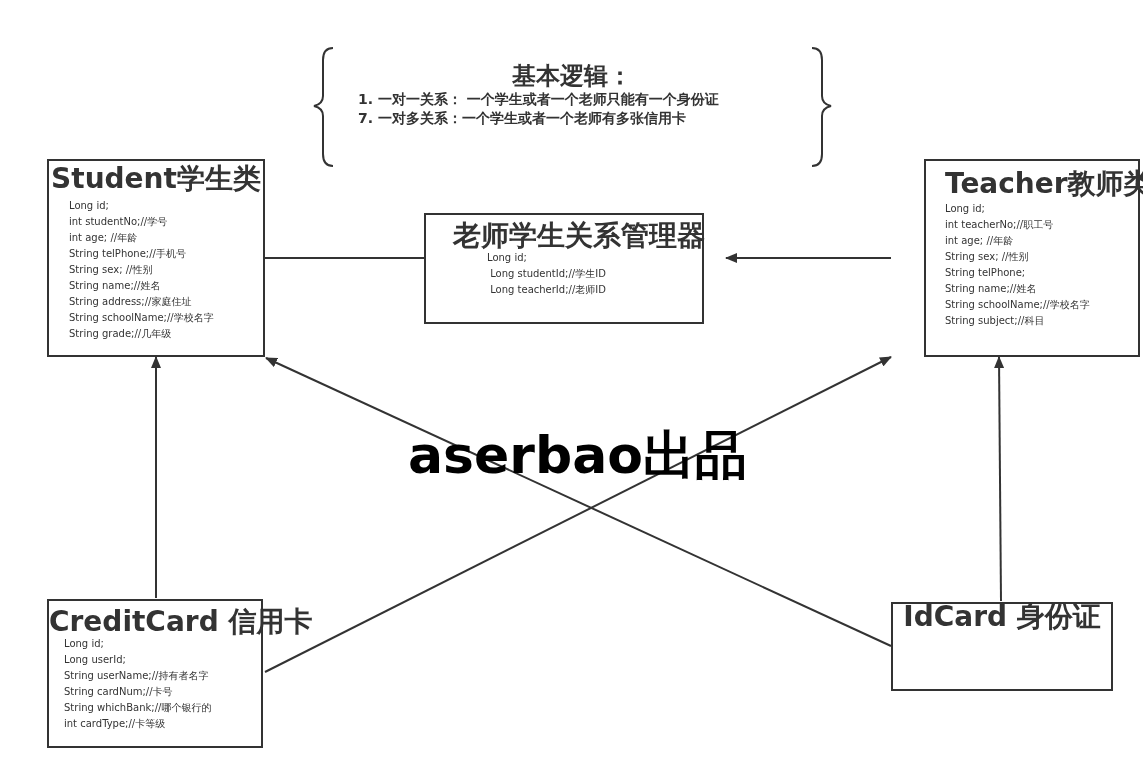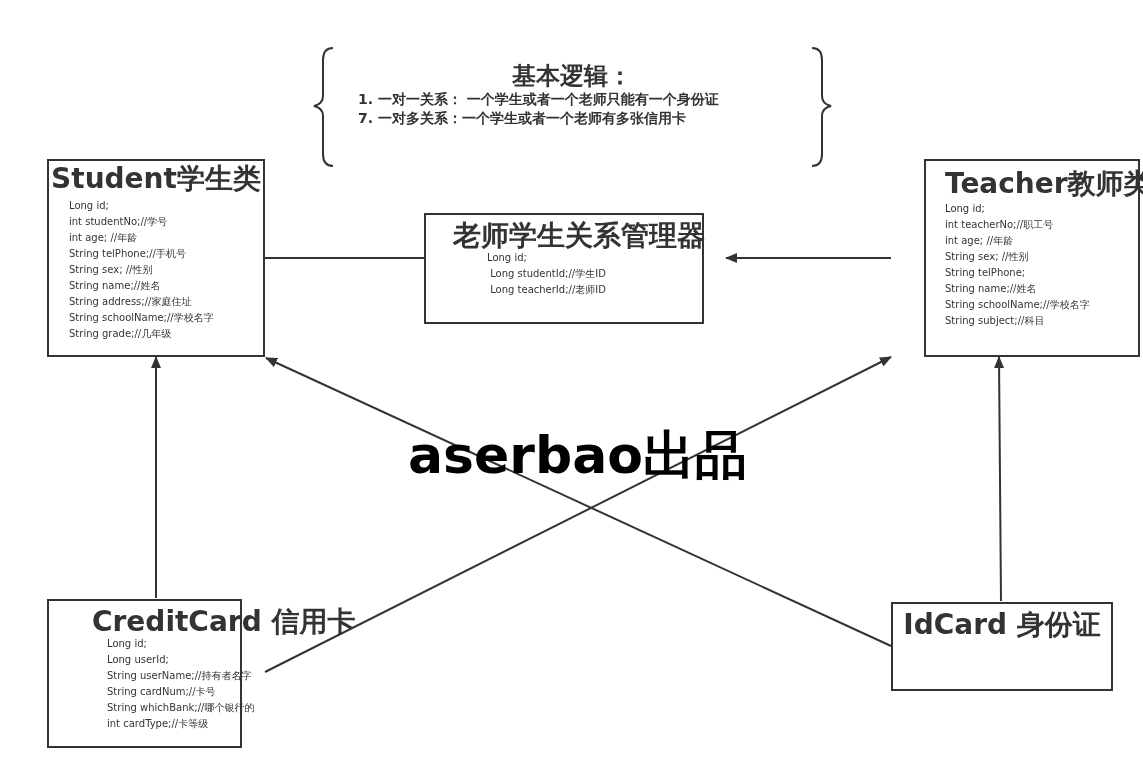--- a/index.html
+++ b/index.html
@@ -71,27 +71,27 @@
   <div class="fields" style="margin:4px 0 0 19px;">Long id;
 int teacherNo;//职工号
 int age; //年龄
 String sex; //性别
 String telPhone;
 String name;//姓名
 String schoolName;//学校名字
 String subject;//科目</div>
 </div>
 
-<div class="box" style="left:47px; top:599px; width:195px; height:149px;padding-left:43px;">
+<div class="box" style="left:47px; top:599px; width:216px; height:149px;">
   <div class="title" style="text-align:center; margin-top:8px;">CreditCard 信用卡</div>
   <div class="fields" style="margin:1px 0 0 15px;">Long id;
 Long userId;
 String userName;//持有者名字
 String cardNum;//卡号
 String whichBank;//哪个银行的
 int cardType;//卡等级</div>
 </div>
 
 <div class="box" style="left:891px; top:602px; width:222px; height:89px;">
-  <div class="title" style="text-align:center; margin-top:8px;">IdCard 身份证</div>
+  <div class="title" style="text-align:center; ">IdCard 身份证</div>
 </div>
 
 <div class="watermark">aserbao出品</div>
 
 </body></html>

